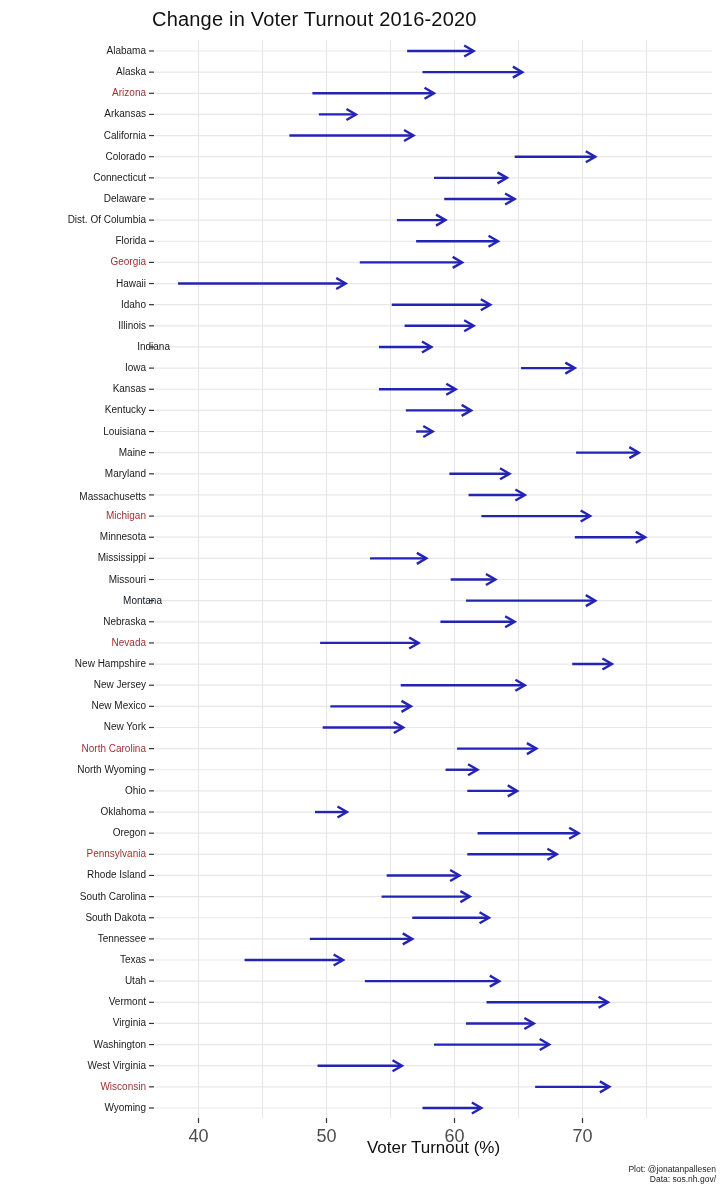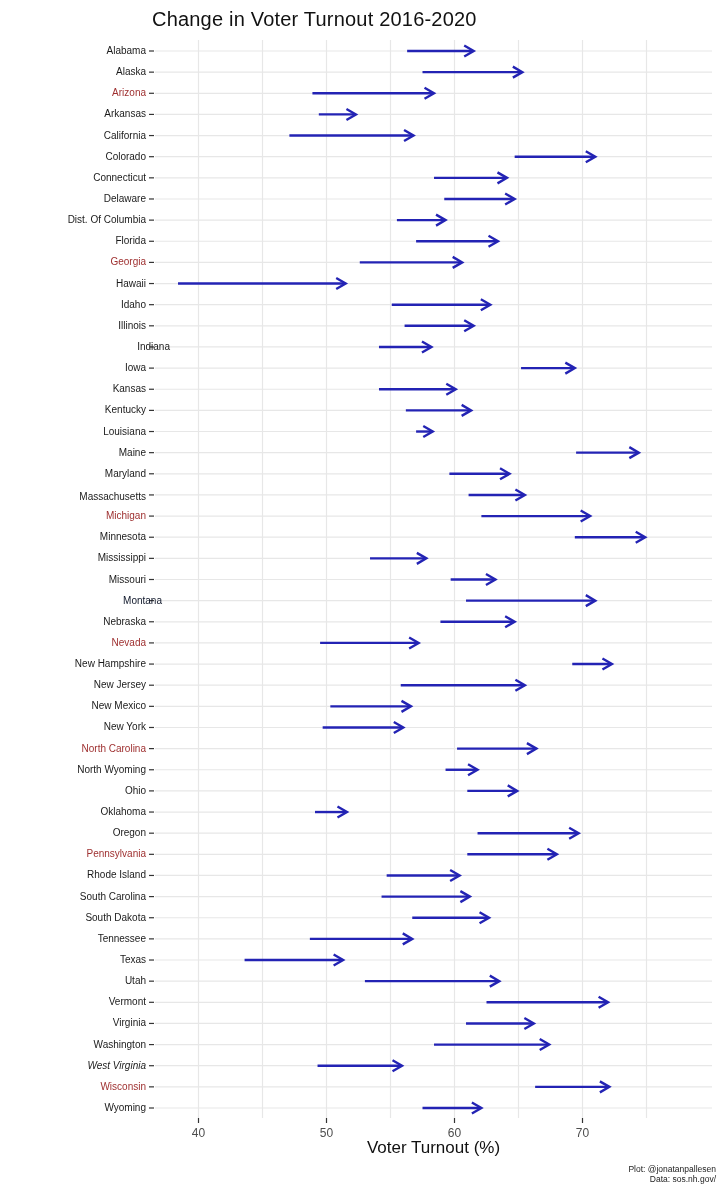--- a/index.html
+++ b/index.html
@@ -10,21 +10,21 @@
   #chart-title{
     position:absolute;left:152px;top:8px;font-size:20px;color:#111111;
     letter-spacing:0.2px;white-space:nowrap;
   }
   #plot-svg{position:absolute;left:0;top:0;}
   .state-label{
     position:absolute;width:146px;text-align:right;font-size:10px;
     line-height:14px;color:#1a1a1a;white-space:nowrap;
   }
   .x-tick-label{
-    position:absolute;width:40px;text-align:center;font-size:12px;color:#4d4d4d;
+    position:absolute;width:40px;text-align:center;font-size:18px;color:#4d4d4d;
   }
   #x-axis-title{
     position:absolute;left:155px;top:1138px;width:557px;text-align:center;
     font-size:17px;color:#111111;
   }
   #footer{
     position:absolute;right:4px;top:1164px;text-align:right;font-size:8.5px;
     line-height:10px;color:#222222;
   }
 </style>
@@ -293,21 +293,21 @@
       <div class="state-label" style="left: 0px; top: 847.32px; color: rgb(158, 47, 47);">Pennsylvania</div>
       <div class="state-label" style="left: 0px; top: 868.46px; color: rgb(26, 26, 26);">Rhode Island</div>
       <div class="state-label" style="left: 0px; top: 889.6px; color: rgb(26, 26, 26);">South Carolina</div>
       <div class="state-label" style="left: 0px; top: 910.74px; color: rgb(26, 26, 26);">South Dakota</div>
       <div class="state-label" style="left: 0px; top: 931.88px; color: rgb(26, 26, 26);">Tennessee</div>
       <div class="state-label" style="left: 0px; top: 953.02px; color: rgb(26, 26, 26);">Texas</div>
       <div class="state-label" style="left: 0px; top: 974.16px; color: rgb(26, 26, 26);">Utah</div>
       <div class="state-label" style="left: 0px; top: 995.3px; color: rgb(26, 26, 26);">Vermont</div>
       <div class="state-label" style="left: 0px; top: 1016.44px; color: rgb(26, 26, 26);">Virginia</div>
       <div class="state-label" style="left: 0px; top: 1037.58px; color: rgb(26, 26, 26);">Washington</div>
-      <div class="state-label" style="left: 0px; top: 1058.72px; color: rgb(26, 26, 26); font-style: italic;">West Virginia</div>
+      <div class="state-label" style="left: 0px; top: 1058.72px; color: rgb(26, 26, 26);">West Virginia</div>
       <div class="state-label" style="left: 0px; top: 1079.86px; color: rgb(158, 47, 47);">Wisconsin</div>
       <div class="state-label" style="left: 0px; top: 1101px; color: rgb(26, 26, 26);">Wyoming</div>
     </div>
   <div id="xticks-layer">
       <div class="x-tick-label" style="left: 178.5px; top: 1126px;">40</div>
       <div class="x-tick-label" style="left: 306.5px; top: 1126px;">50</div>
       <div class="x-tick-label" style="left: 434.5px; top: 1126px;">60</div>
       <div class="x-tick-label" style="left: 562.5px; top: 1126px;">70</div>
     </div>
   <div id="x-axis-title">Voter Turnout (%)</div>

